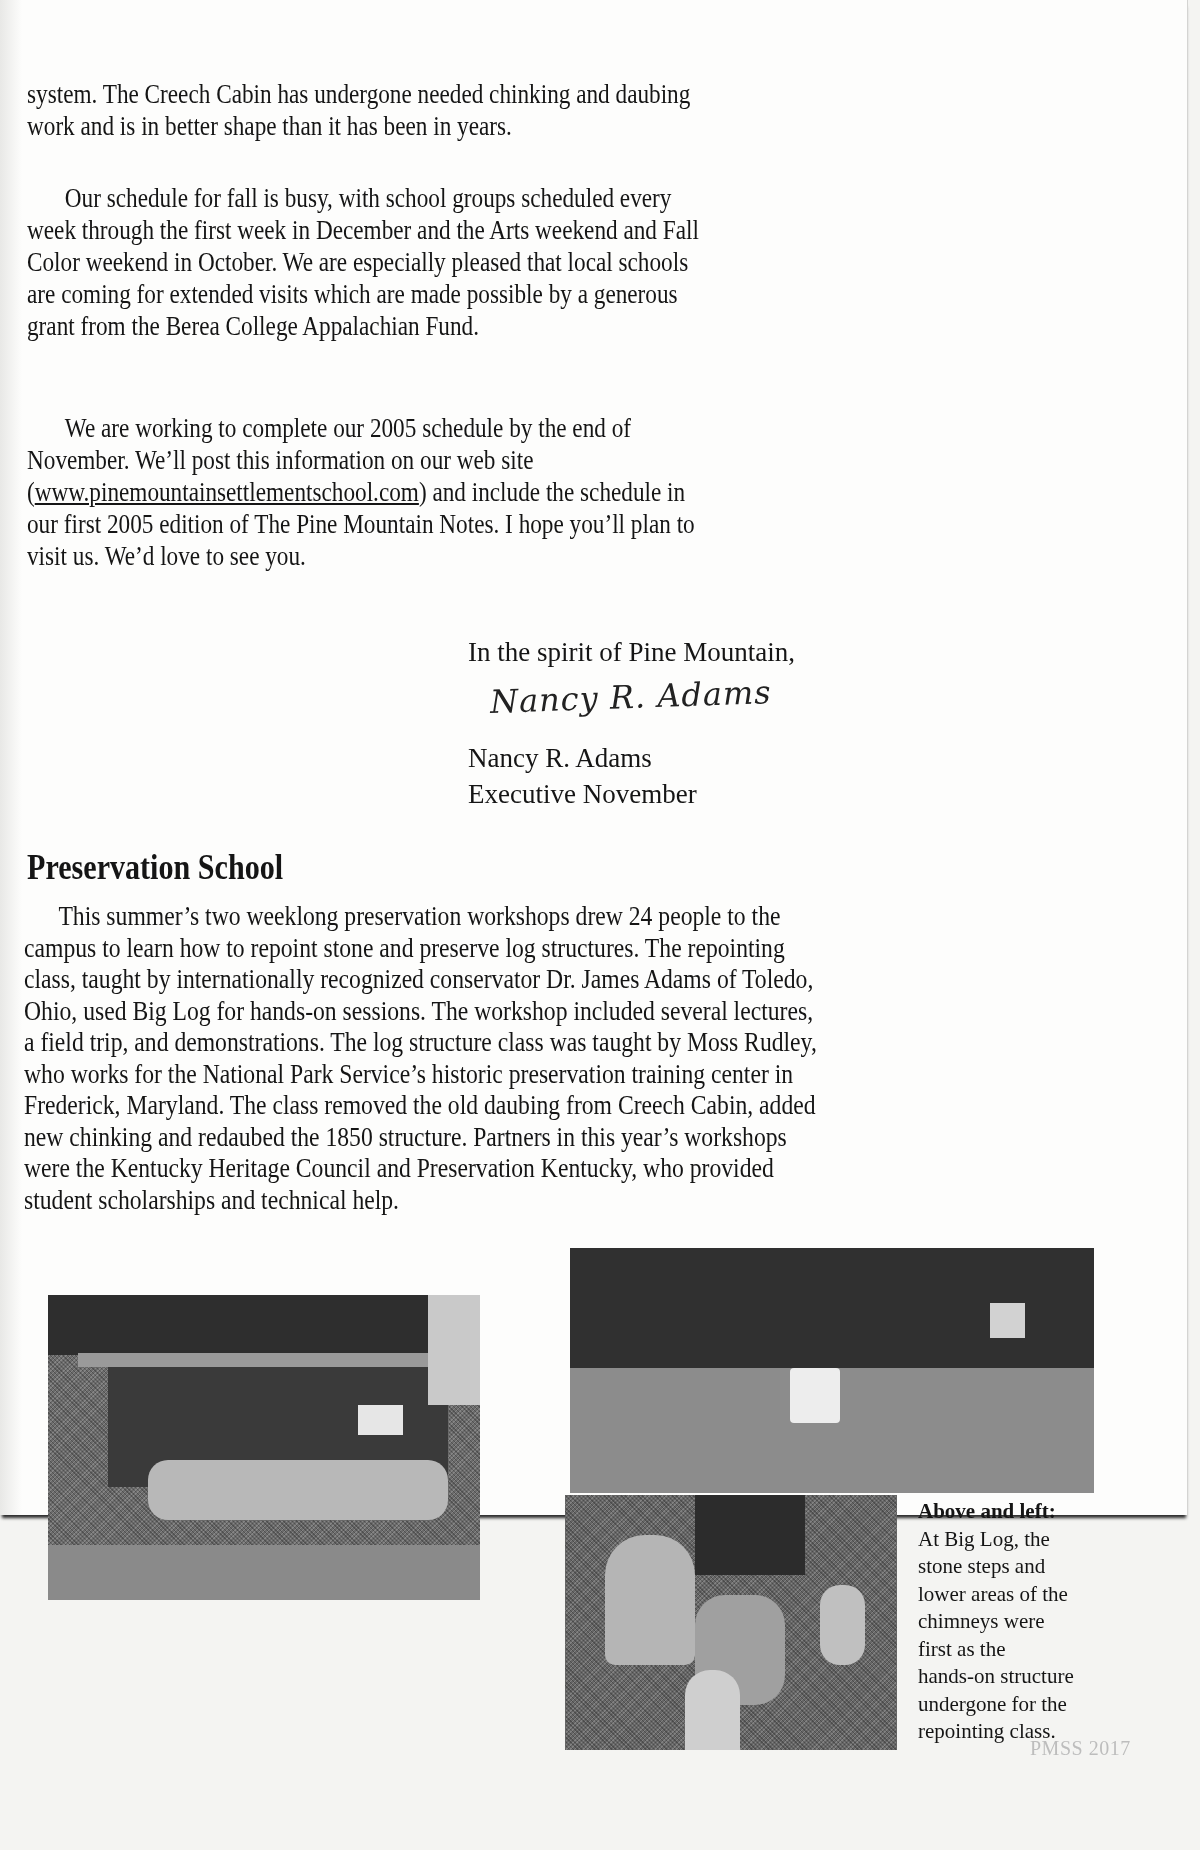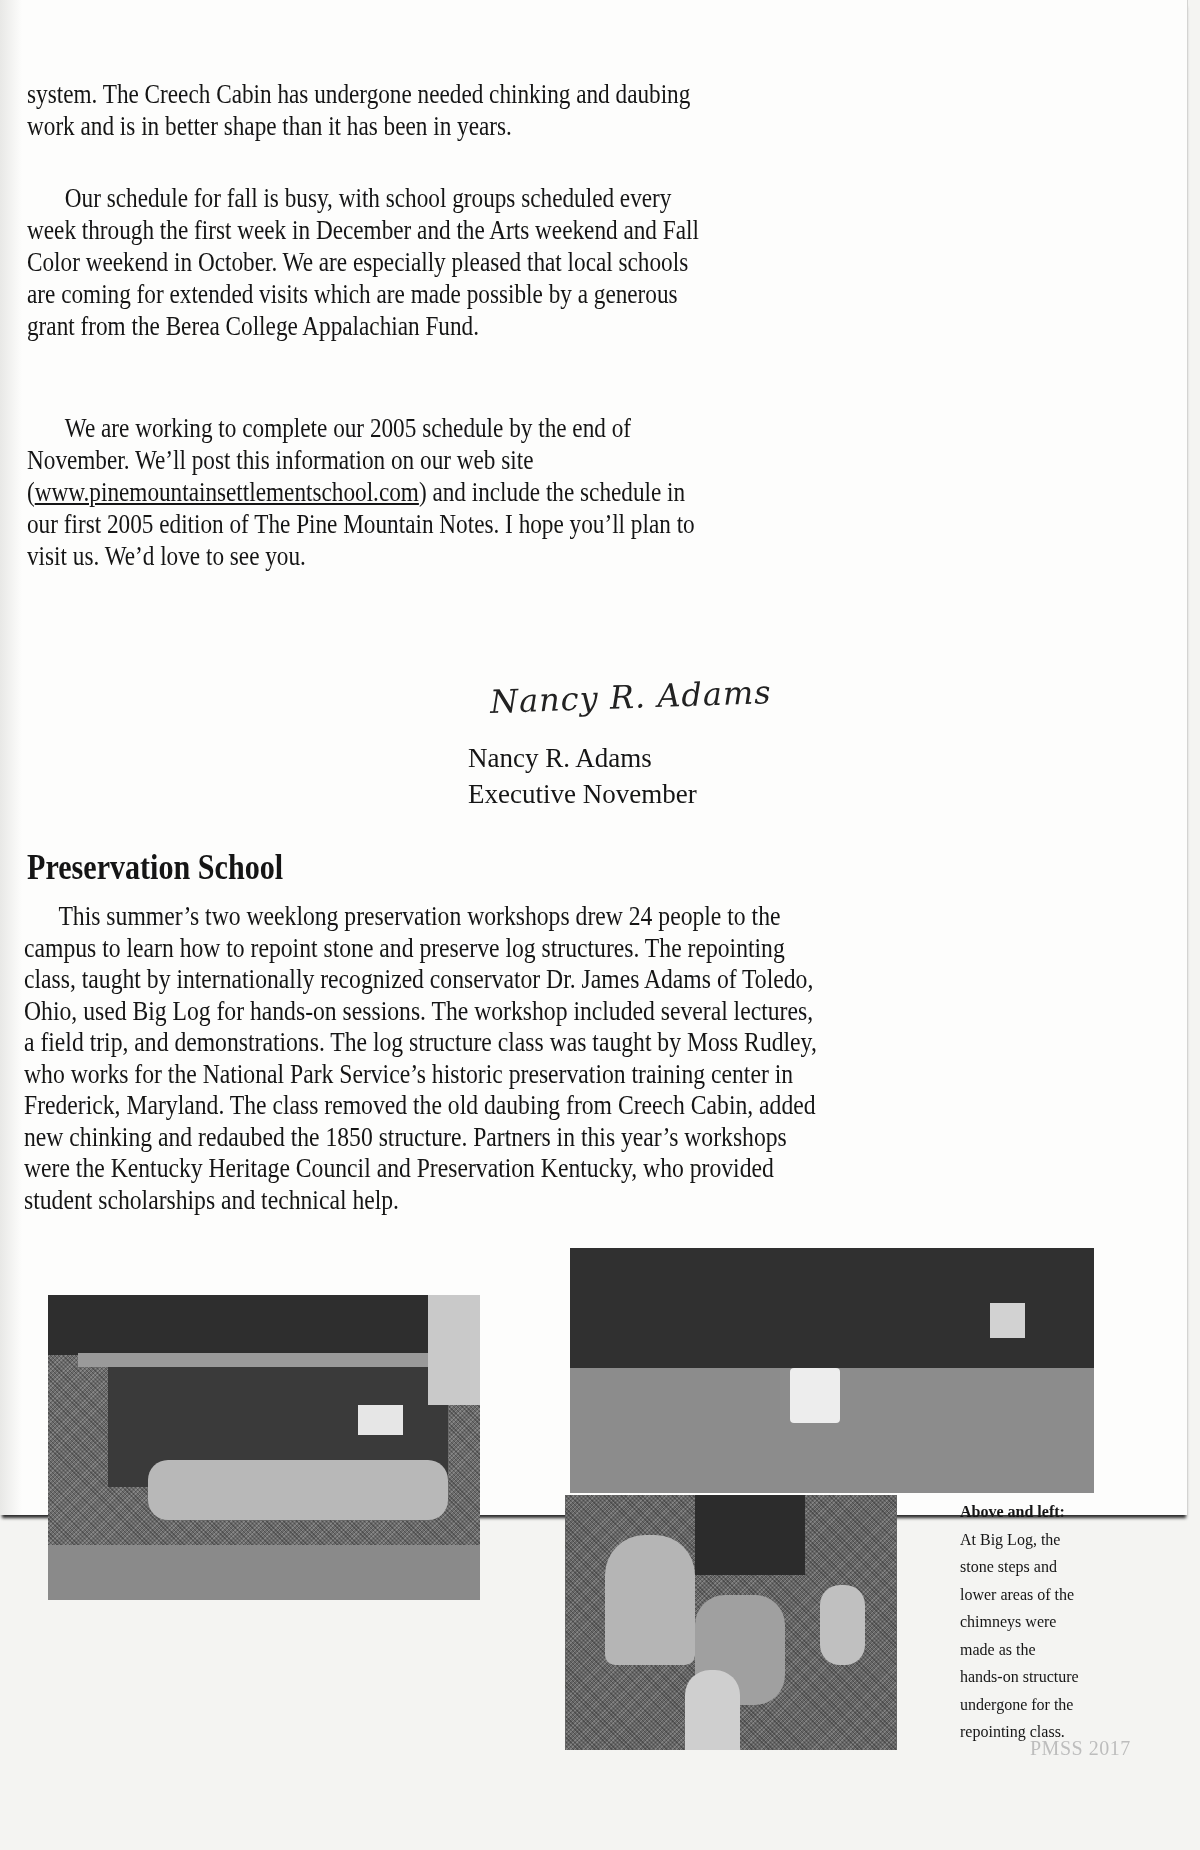--- a/index.html
+++ b/index.html
@@ -72,20 +72,21 @@
   </div>
 
   <div class="narrow" style="left:27px; top:412px;">
     <span class="line indent">We are working to complete our 2005 schedule by the end of</span>
     <span class="line">November. We’ll post this information on our web site</span>
     <span class="line"><span>(</span><span class="url">www.pinemountainsettlementschool.com</span><span>) and include the schedule in</span></span>
     <span class="line">our first 2005 edition of The Pine Mountain Notes. I hope you’ll plan to</span>
     <span class="line">visit us. We’d love to see you.</span>
   </div>
 
+  <div class="closing" style="top:636px;">In the spirit of Pine Mountain,</div>
   <div class="signature">Nancy R. Adams</div>
   <div class="closing" style="top:742px;">Nancy R. Adams</div>
   <div class="closing" style="top:778px;">Executive November</div>
 
   <div class="heading">Preservation School</div>
 
   <div class="narrow" style="left:24px; top:900px; font-size:27.5px; line-height:31.5px;">
     <span class="line" style="padding-left:40px;">This summer’s two weeklong preservation workshops drew 24 people to the</span>
     <span class="line">campus to learn how to repoint stone and preserve log structures. The repointing</span>
     <span class="line">class, taught by internationally recognized conservator Dr. James Adams of Toledo,</span>
@@ -117,26 +118,26 @@
   </div>
 
   <div class="photo" style="left:565px; top:1495px; width:332px; height:255px; background-color:#666;" title="Workers repointing the chimney at Big Log">
     <div class="blk" style="left:130px; top:0; width:110px; height:80px; background:#2c2c2c;"></div>
     <div class="blk" style="left:40px; top:40px; width:90px; height:130px; background:#b5b5b5; border-radius:40px 40px 10px 10px;"></div>
     <div class="blk" style="left:130px; top:100px; width:90px; height:110px; background:#a0a0a0; border-radius:30px;"></div>
     <div class="blk" style="left:255px; top:90px; width:45px; height:80px; background:#c0c0c0; border-radius:20px;"></div>
     <div class="blk" style="left:120px; top:175px; width:55px; height:80px; background:#cfcfcf; border-radius:25px 25px 0 0;"></div>
   </div>
 
-  <div class="caption" style="left:960px; top:1498px; font-size:16px; line-height:27.5px;">
+  <div class="caption" style="left:918px; top:1498px; font-size:21px; line-height:27.5px;">
     <b class="line">Above and left:</b>
     <span class="line">At Big Log, the</span>
     <span class="line">stone steps and</span>
     <span class="line">lower areas of the</span>
     <span class="line">chimneys were</span>
-    <span class="line">made as the</span>
+    <span class="line">first as the</span>
     <span class="line">hands-on structure</span>
     <span class="line">undergone for the</span>
     <span class="line">repointing class.</span>
   </div>
 
   <div class="watermark">PMSS 2017</div>
 </div>
 
 </body></html>

